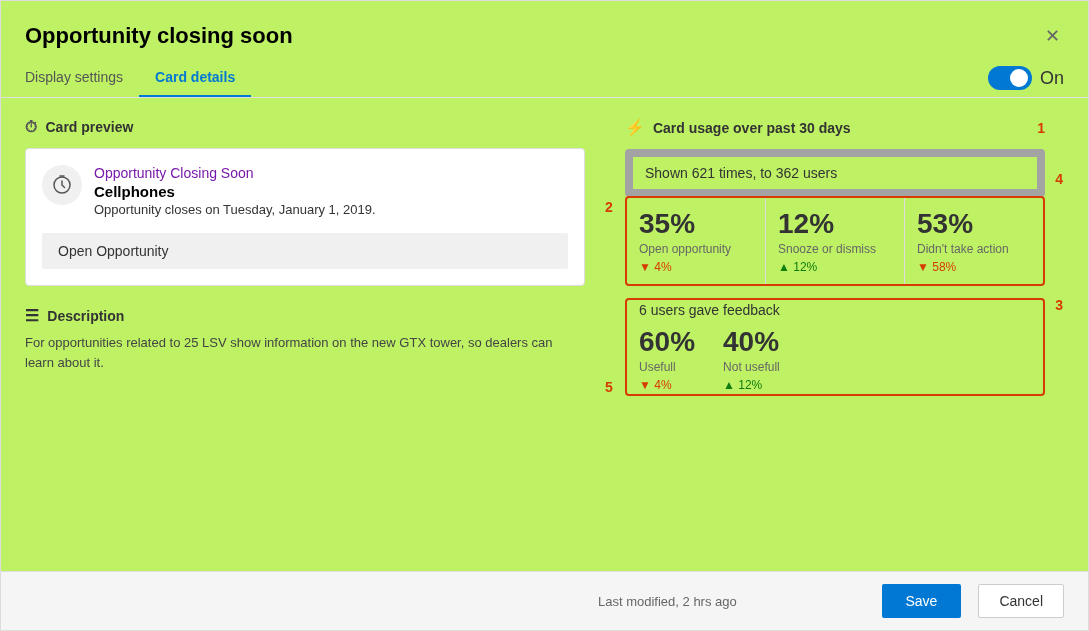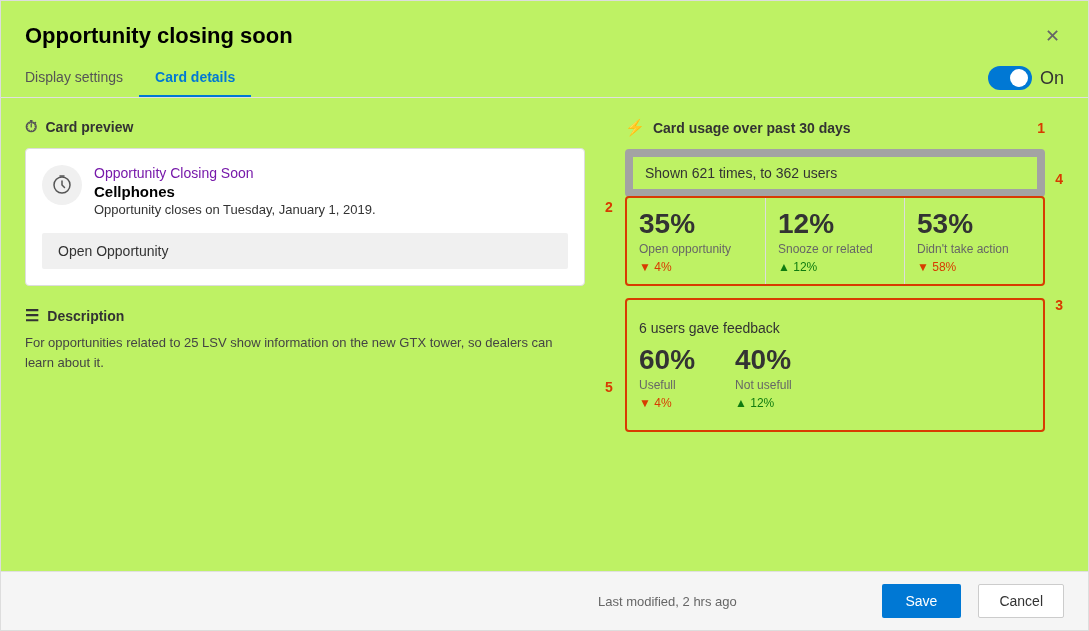--- a/index.html
+++ b/index.html
@@ -56,23 +56,23 @@
     .shown-box { border: 8px solid #a3a3a3; border-radius: 4px; padding: 8px 12px; font-size: 14px; font-weight: 500; color: #333; margin-bottom: 0; }
     .metrics-row { display: flex; border: 2px solid #d83b01; border-radius: 4px; margin-top: -1px; }
     .metric-cell { flex: 1; padding: 10px 12px; border-right: 1px solid #ddd; }
     .metric-cell:last-child { border-right: none; }
     .metric-pct { font-size: 28px; font-weight: 600; color: #333; }
     .metric-label { font-size: 12px; color: #666; margin-top: 2px; }
     .metric-change { font-size: 12px; margin-top: 4px; }
     .metric-change.down { color: #d83b01; }
     .metric-change.up { color: #107c10; }
 
-    .feedback-box { border: 2px solid #d83b01; border-radius: 4px; padding: 20px 12px; margin-top: 12px; }
+    .feedback-box { border: 2px solid #d83b01; border-radius: 4px; padding: 2px 12px; margin-top: 12px; }
     .feedback-title { font-size: 14px; font-weight: 500; color: #333; margin-bottom: 8px; }
-    .feedback-metrics { display: flex; gap: 40px; }
+    .feedback-metrics { display: flex; gap: 28px; }
     .feedback-metric {}
 
     
     .annotation { color: #d83b01; font-weight: 700; font-size: 14px; }
 
     .annotations-overlay { position: relative; }
 
     
     .footer { background: #f5f5f5; border-top: 1px solid #e0e0e0; padding: 12px 24px; display: flex; align-items: center; justify-content: space-between; }
     .footer-timestamp { font-size: 13px; color: #666; flex: 1; text-align: center; }
@@ -153,21 +153,21 @@
           <span>Shown 621 times, to 362 users</span>
         </div>
         <div class="metrics-row">
           <div class="metric-cell">
             <div class="metric-pct">35%</div>
             <div class="metric-label">Open opportunity</div>
             <div class="metric-change down">▼ 4%</div>
           </div>
           <div class="metric-cell">
             <div class="metric-pct">12%</div>
-            <div class="metric-label">Snooze or related</div>
+            <div class="metric-label">Snooze or dismiss</div>
             <div class="metric-change up">▲ 12%</div>
           </div>
           <div class="metric-cell">
             <div class="metric-pct">53%</div>
             <div class="metric-label">Didn't take action</div>
             <div class="metric-change down">▼ 58%</div>
           </div>
         </div>
 
         <span class="annotation" style="position:absolute; right:-18px; top:148px; font-size:14px; color:#d83b01; font-weight:700;">3</span>

